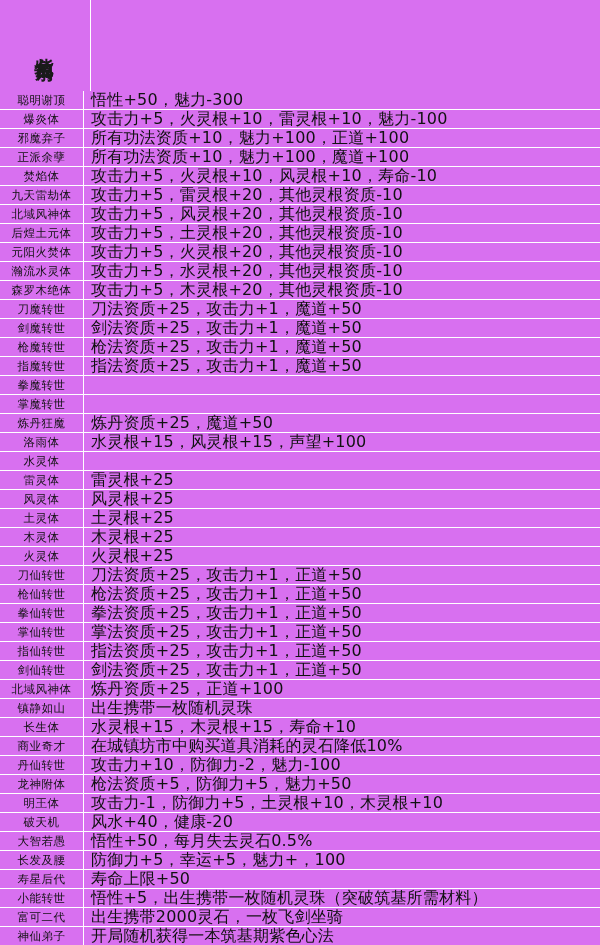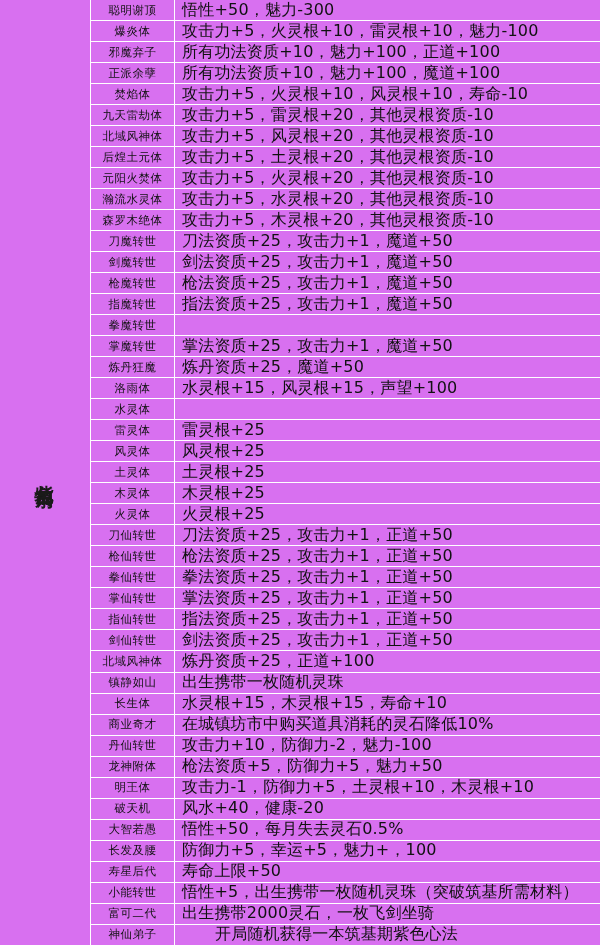--- a/index.html
+++ b/index.html
@@ -11,21 +11,21 @@
     width: 600px;
     height: 945px;
     font-family: "DejaVu Sans", "Liberation Sans", sans-serif;
     overflow: hidden;
   }
   .sheet {
     width: 600px;
     height: 945px;
     background: #d870f0;
     display: flex;
-    flex-direction: row;
+    flex-direction: column;
     box-sizing: border-box;
   }
   .category-col {
     width: 91px;
     flex: 0 0 91px;
     background: #d870f0;
     display: flex;
     align-items: center;
     justify-content: center;
     border-right: 1px solid #ffffff;
@@ -51,21 +51,20 @@
   .row {
     display: flex;
     flex-direction: row;
     flex: 1 1 0;
     min-height: 0;
     border-bottom: 1px solid #ffffff;
     box-sizing: border-box;
   }
   .row:last-child {
     border-bottom: none;
-    gap: 33px;
   }
   .cell-name {
     width: 84px;
     flex: 0 0 84px;
     display: flex;
     align-items: center;
     justify-content: center;
     font-size: 11.5px;
     color: #111111;
     border-right: 1px solid #ffffff;
@@ -152,21 +151,20 @@
       </div>
       <div class="row">
         <div class="cell-name">指魔转世</div>
         <div class="cell-desc">指法资质+25，攻击力+1，魔道+50</div>
       </div>
       <div class="row">
         <div class="cell-name">拳魔转世</div>
       </div>
       <div class="row">
         <div class="cell-name">掌魔转世</div>
-        <div class="cell-desc">掌法资质+25，攻击力+1，魔道+50</div>
       </div>
       <div class="row">
         <div class="cell-name">炼丹狂魔</div>
         <div class="cell-desc">炼丹资质+25，魔道+50</div>
       </div>
       <div class="row">
         <div class="cell-name">洛雨体</div>
         <div class="cell-desc">水灵根+15，风灵根+15，声望+100</div>
       </div>
       <div class="row">

